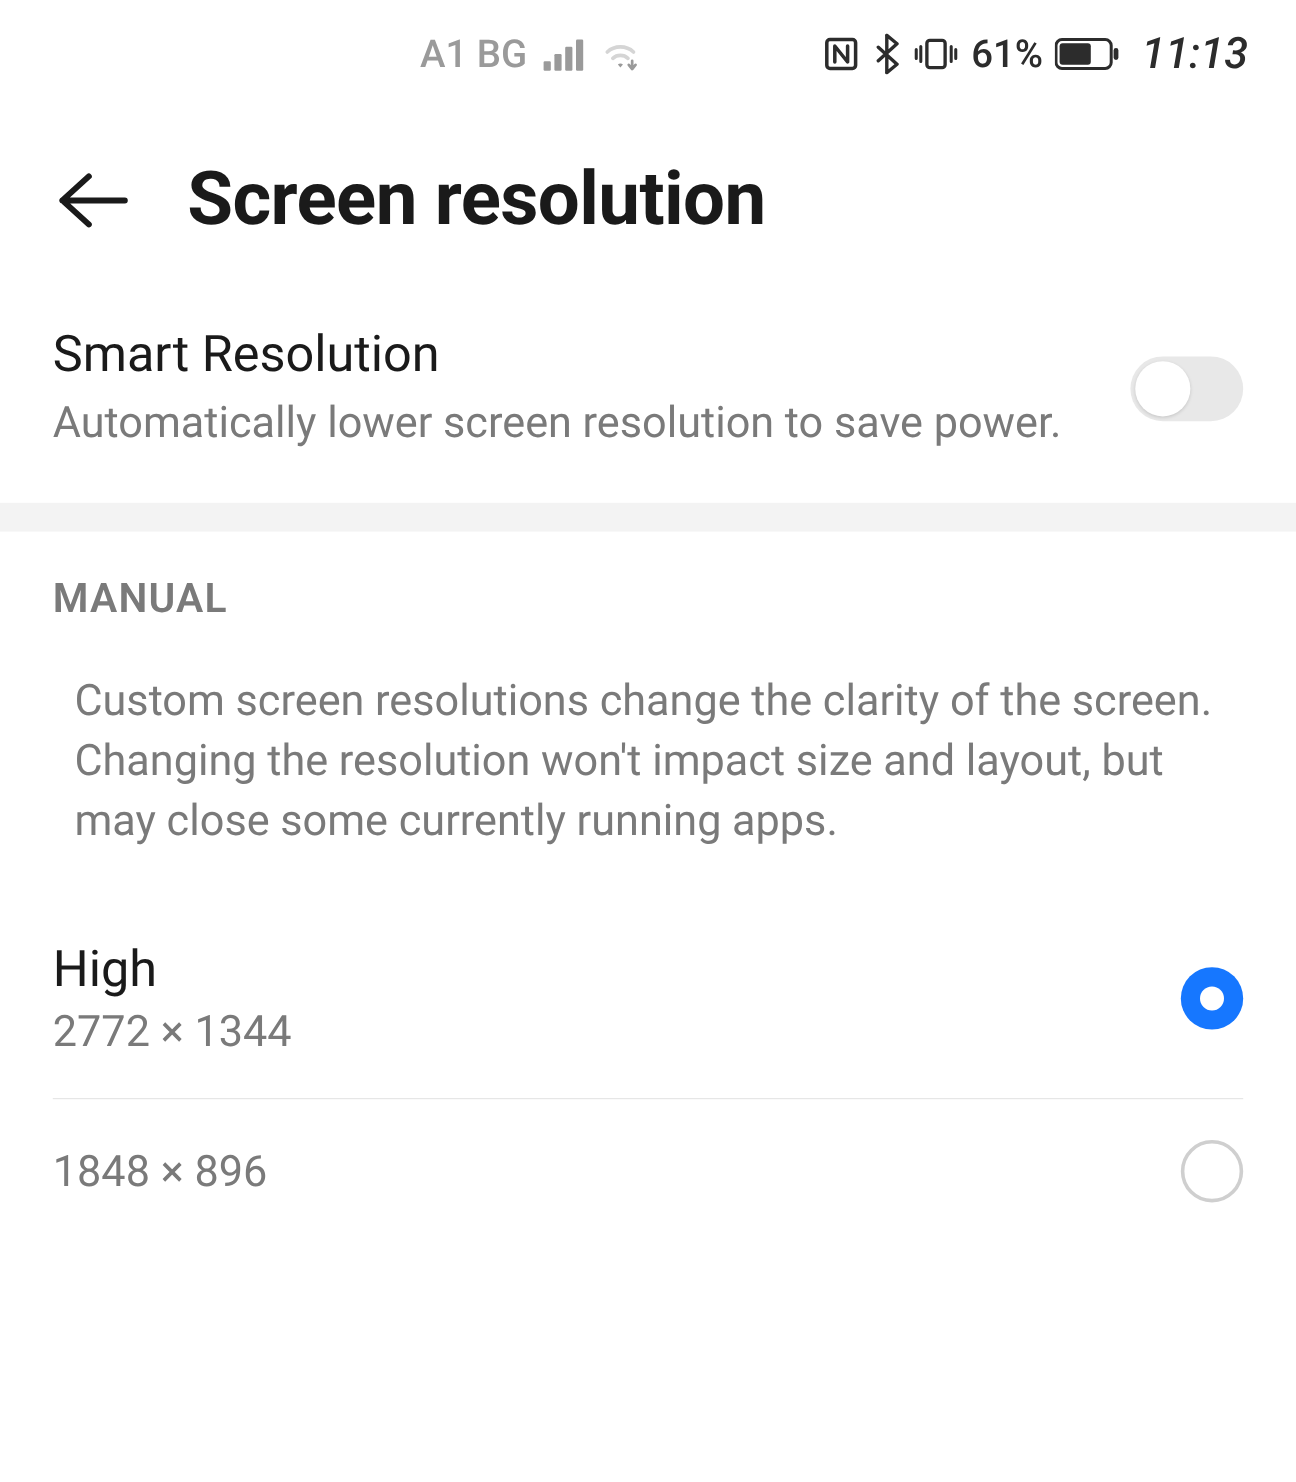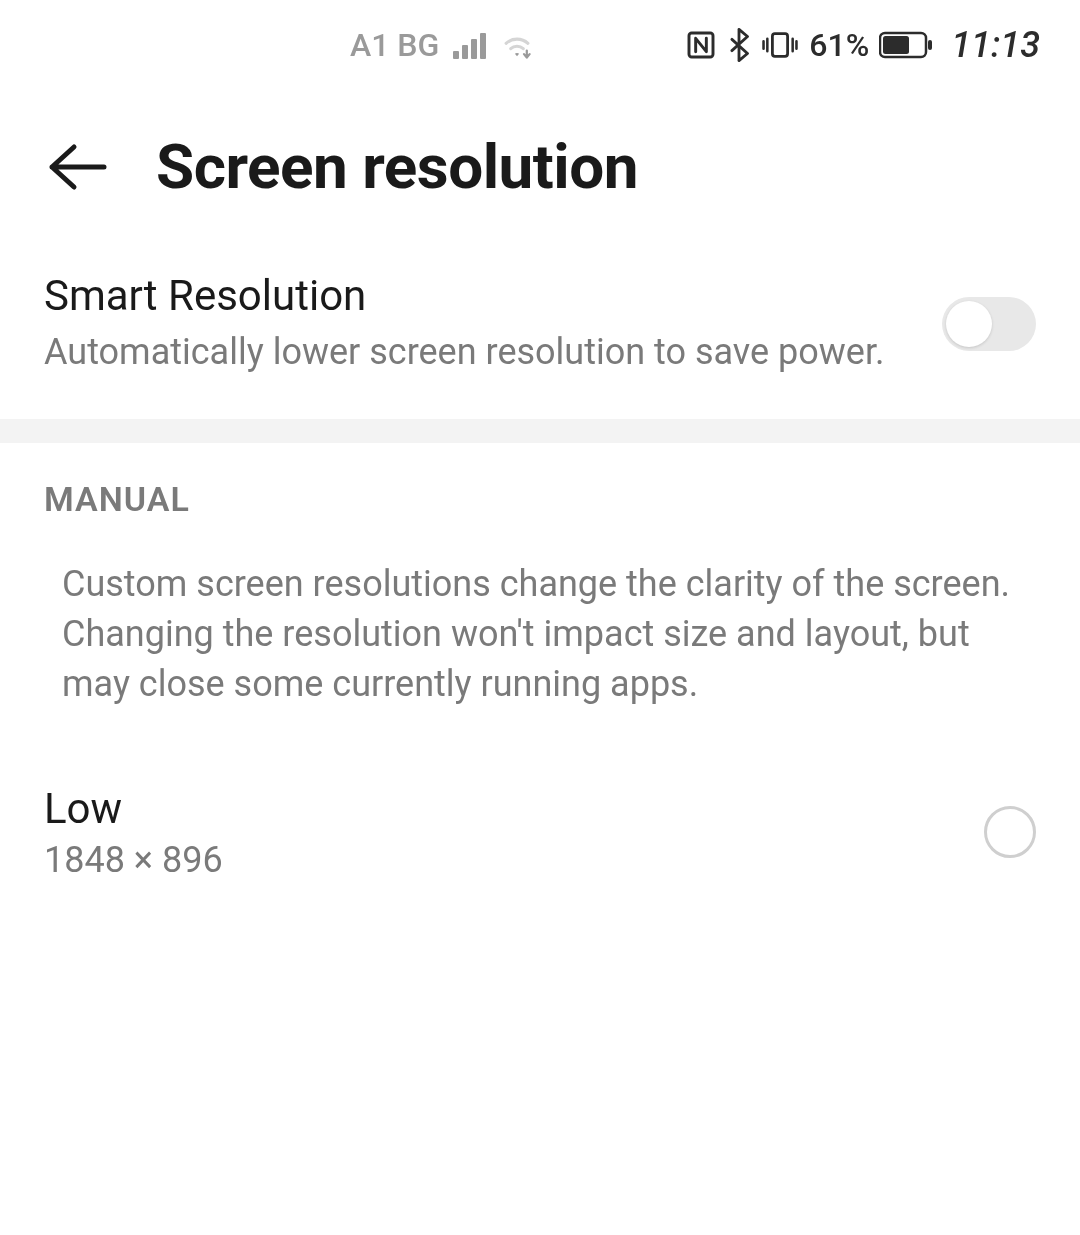--- a/index.html
+++ b/index.html
@@ -253,18 +253,24 @@
 </div>
 
 <div class="section-gap"></div>
 
 <div class="section-header">MANUAL</div>
 <div class="section-desc">Custom screen resolutions change the clarity of the screen. Changing the resolution won't impact size and layout, but may close some currently running apps.</div>
 
 <div class="options">
   <div class="option-row">
     <div class="option-text">
-      <div class="option-label">Low</div>
+      <div class="option-label">High</div>
+      <div class="option-value">2772 × 1344</div>
+    </div>
+    <div class="radio radio-selected"></div>
+  </div>
+  <div class="option-row">
+    <div class="option-text">
       <div class="option-value">1848 × 896</div>
     </div>
     <div class="radio radio-unselected"></div>
   </div>
 </div>
 
 </body></html>

